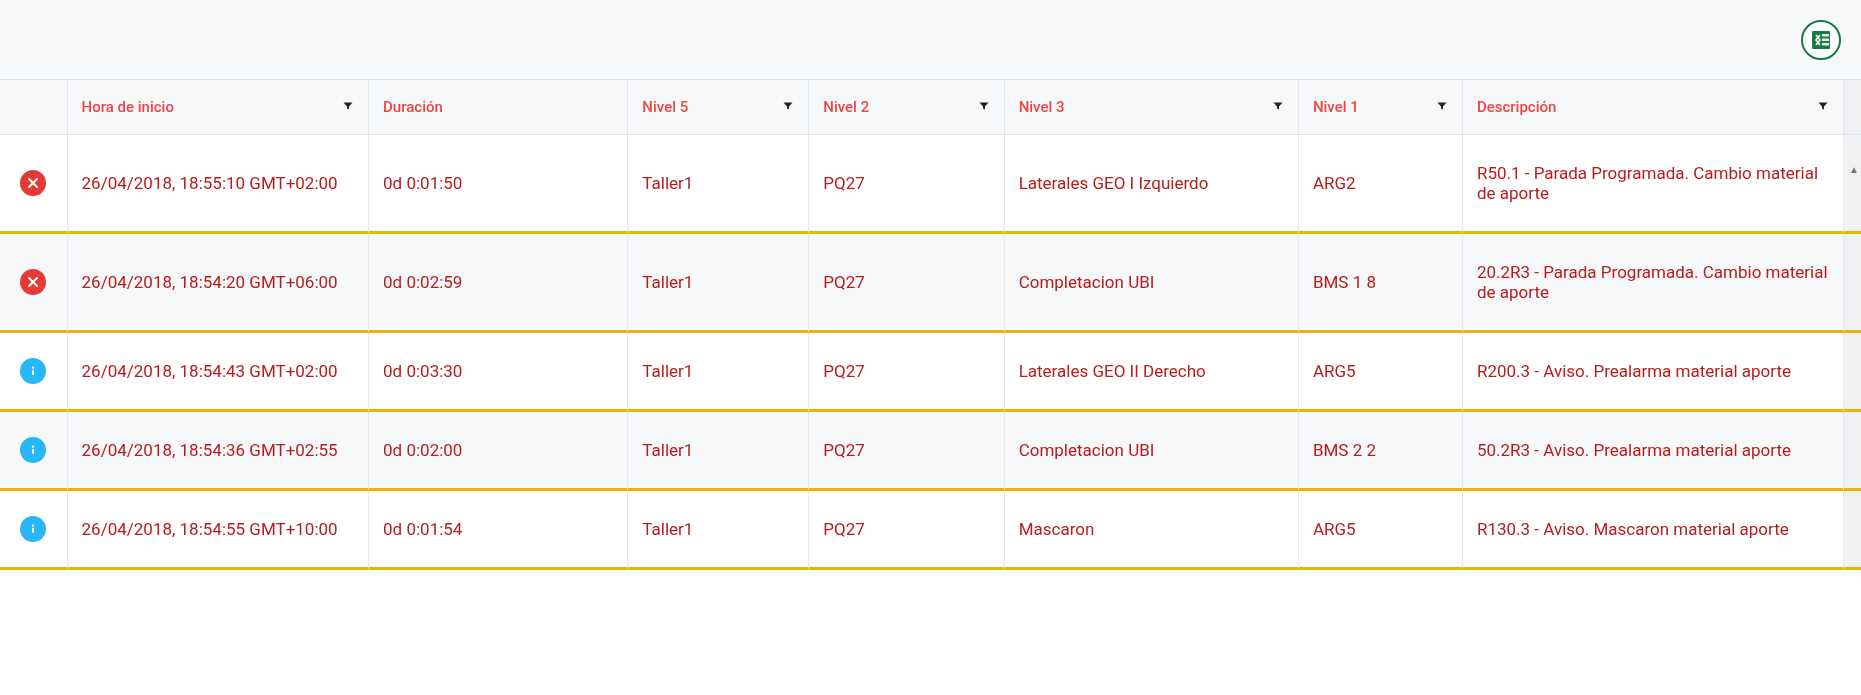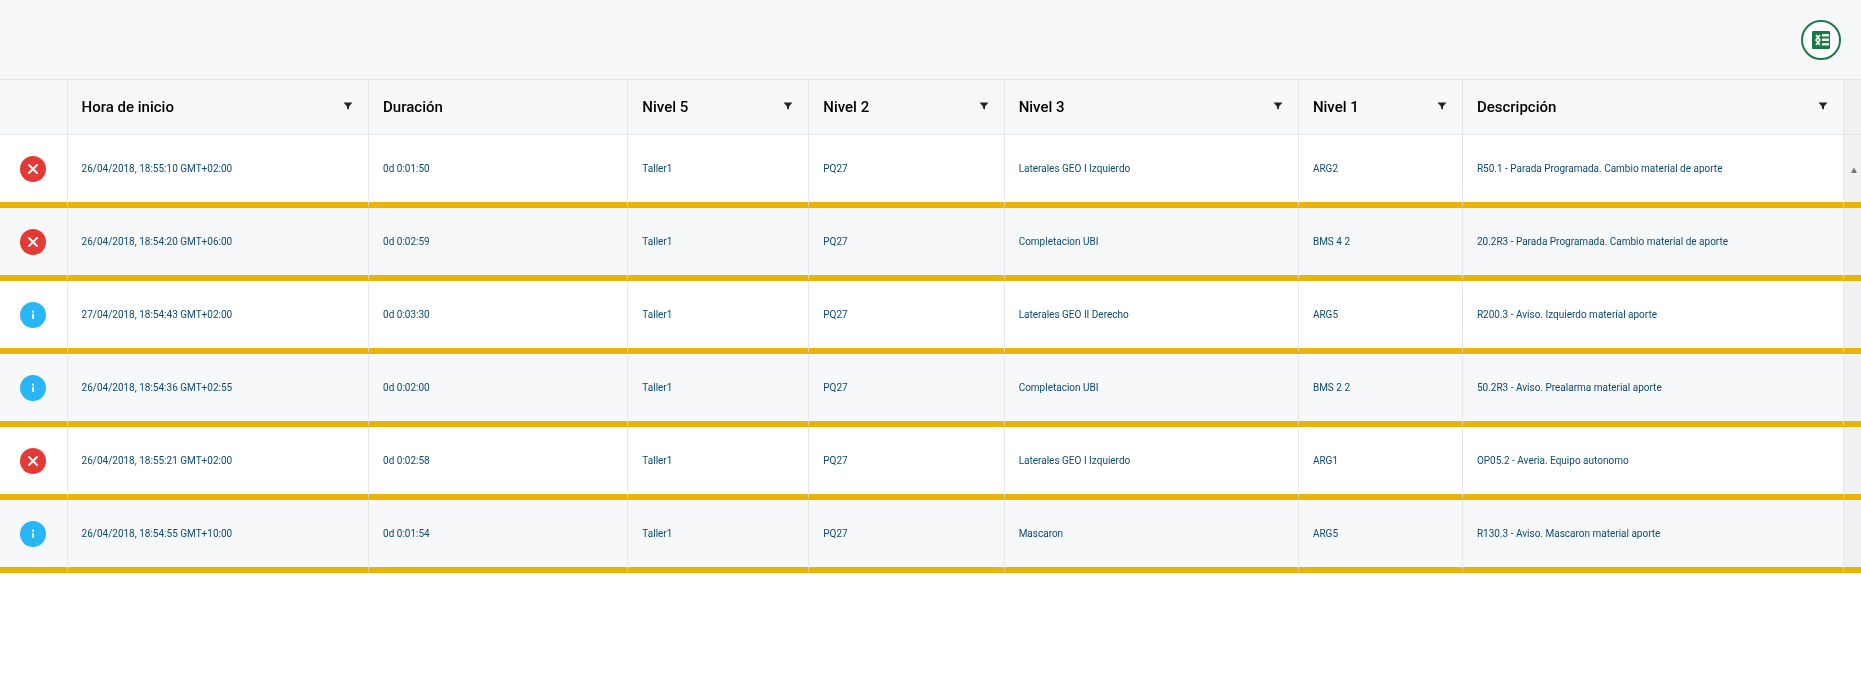--- a/index.html
+++ b/index.html
@@ -38,44 +38,44 @@
     position: relative;
   }
   table {
     width: 100%;
     border-collapse: separate;
     border-spacing: 0;
     table-layout: fixed;
   }
   thead th {
     background: #f7f8fa;
-    color: #000000;
+    color: #ef4444;
     font-weight: 500;
     text-align: left;
     padding: 18px 14px;
     border-bottom: 1px solid #e2e5ea;
     border-right: 1px solid #e2e5ea;
     position: relative;
     font-size: 15px;
     cursor: pointer;
   }
   thead th:first-child { border-left: none; }
   .filter-icon {
     position: absolute;
     right: 14px;
     top: 50%;
     transform: translateY(-50%);
     color: #222;
   }
   tbody td {
     padding: 28px 14px;
-    border-bottom: 6px solid #eab308;
+    border-bottom: 3px solid #eab308;
     border-right: 1px solid #e6e8ec;
-    color: #0c4a6e;
-    font-size: 10px;
+    color: #b91c1c;
+    font-size: 17px;
     vertical-align: middle;
   }
   tbody tr:nth-child(odd) td { background: #ffffff; }
   tbody tr:nth-child(even) td { background: #f7f8fa; }
   .col-icon { width: 56px; text-align: center; padding: 18px 8px; }
   .col-start { width: 250px; }
   .col-dur   { width: 215px; }
   .col-n1    { width: 150px; }
   .col-n2    { width: 162px; }
   .col-n3    { width: 244px; }
@@ -205,69 +205,54 @@
           <td class="col-icon"><span class="status-icon status-error">
               <svg viewBox="0 0 24 24">
                 <path d="M6 6l12 12M18 6L6 18" stroke="#fff" stroke-width="3" stroke-linecap="round"></path>
               </svg>
             </span></td>
           <td>26/04/2018, 18:54:20 GMT+06:00</td>
           <td>0d 0:02:59</td>
           <td>Taller1</td>
           <td>PQ27</td>
           <td>Completacion UBI</td>
-          <td>BMS 4 2</td>
+          <td>BMS 1 8</td>
           <td>20.2R3 - Parada Programada. Cambio material de aporte</td>
           <td class="col-scroll"></td>
         </tr>
         <tr>
           <td class="col-icon"><span class="status-icon status-info">
               <svg viewBox="0 0 24 24">
                 <circle cx="12" cy="7" r="1.6" fill="#fff"></circle>
                 <rect x="10.6" y="10" width="2.8" height="8" rx="1.4" fill="#fff"></rect>
               </svg>
             </span></td>
-          <td>27/04/2018, 18:54:43 GMT+02:00</td>
+          <td>26/04/2018, 18:54:43 GMT+02:00</td>
           <td>0d 0:03:30</td>
           <td>Taller1</td>
           <td>PQ27</td>
           <td>Laterales GEO II Derecho</td>
           <td>ARG5</td>
-          <td>R200.3 - Aviso. Izquierdo material aporte</td>
+          <td>R200.3 - Aviso. Prealarma material aporte</td>
           <td class="col-scroll"></td>
         </tr>
         <tr>
           <td class="col-icon"><span class="status-icon status-info">
               <svg viewBox="0 0 24 24">
                 <circle cx="12" cy="7" r="1.6" fill="#fff"></circle>
                 <rect x="10.6" y="10" width="2.8" height="8" rx="1.4" fill="#fff"></rect>
               </svg>
             </span></td>
           <td>26/04/2018, 18:54:36 GMT+02:55</td>
           <td>0d 0:02:00</td>
           <td>Taller1</td>
           <td>PQ27</td>
           <td>Completacion UBI</td>
           <td>BMS 2 2</td>
           <td>50.2R3 - Aviso. Prealarma material aporte</td>
-          <td class="col-scroll"></td>
-        </tr>
-        <tr>
-          <td class="col-icon"><span class="status-icon status-error">
-              <svg viewBox="0 0 24 24">
-                <path d="M6 6l12 12M18 6L6 18" stroke="#fff" stroke-width="3" stroke-linecap="round"></path>
-              </svg>
-            </span></td>
-          <td>26/04/2018, 18:55:21 GMT+02:00</td>
-          <td>0d 0:02:58</td>
-          <td>Taller1</td>
-          <td>PQ27</td>
-          <td>Laterales GEO I Izquierdo</td>
-          <td>ARG1</td>
-          <td>OP05.2 - Averia. Equipo autonomo</td>
           <td class="col-scroll"></td>
         </tr>
         <tr>
           <td class="col-icon"><span class="status-icon status-info">
               <svg viewBox="0 0 24 24">
                 <circle cx="12" cy="7" r="1.6" fill="#fff"></circle>
                 <rect x="10.6" y="10" width="2.8" height="8" rx="1.4" fill="#fff"></rect>
               </svg>
             </span></td>
           <td>26/04/2018, 18:54:55 GMT+10:00</td>

